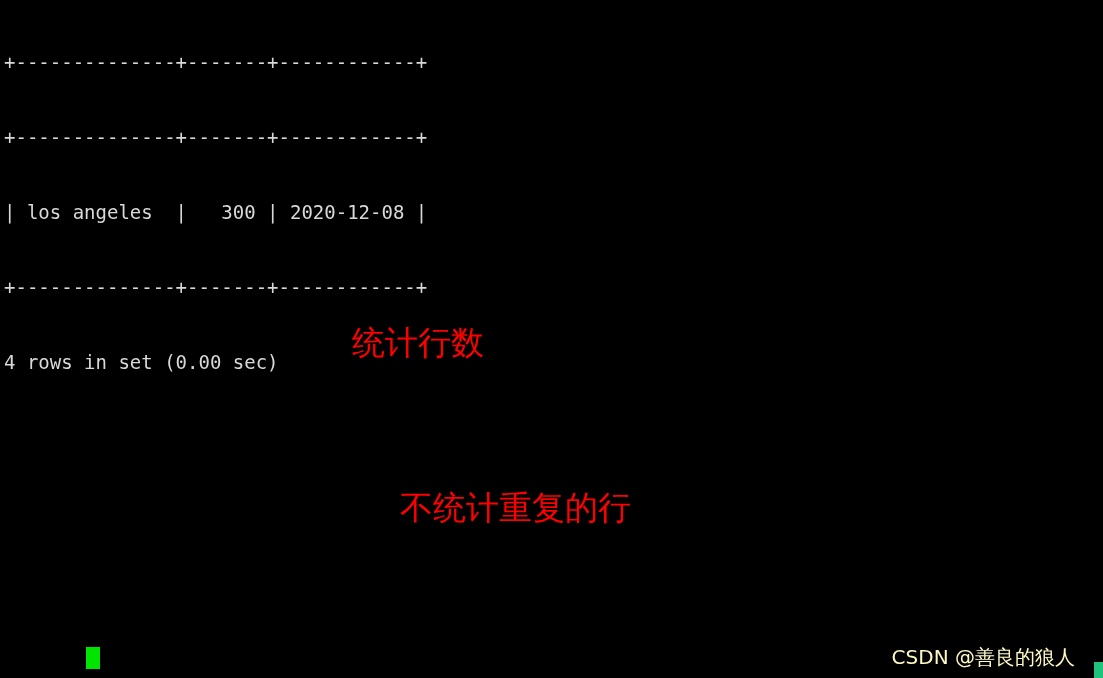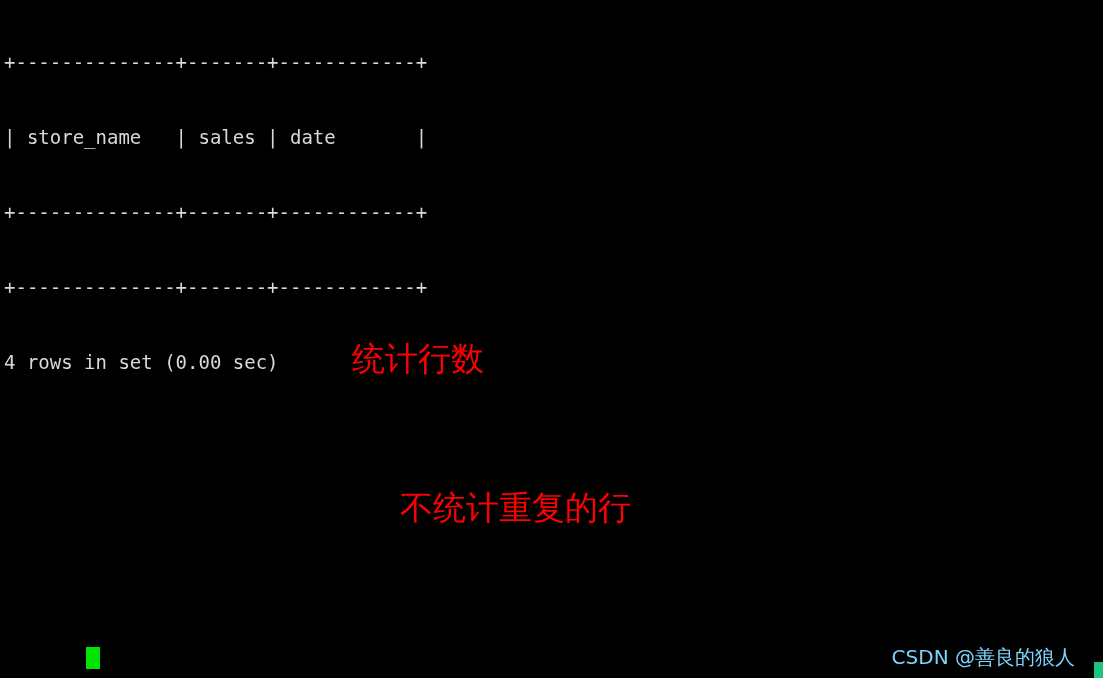--- a/index.html
+++ b/index.html
@@ -38,21 +38,20 @@
     position: absolute;
     color: #ff0000;
     font-family: "DejaVu Sans", "Liberation Sans", sans-serif;
     font-weight: 400;
     white-space: nowrap;
   }
   #annotation-count-rows {
     left: 352px;
     top: 330px;
     font-size: 33px;
-    margin-top: 16px;
   }
   #annotation-no-duplicate-rows {
     left: 400px;
     top: 495px;
     font-size: 33px;
   }
 
   
   #cursor {
     position: absolute;
@@ -61,21 +60,21 @@
     width: 14px;
     height: 22px;
     background: #00e500;
   }
 
   
   #watermark {
     position: absolute;
     right: 28px;
     bottom: 8px;
-    color: #7dd3fc;
+    color: #fef9c3;
     font-family: "DejaVu Sans", "Liberation Sans", sans-serif;
     font-size: 20px;
     white-space: nowrap;
   }
 
   
   #corner-marker {
     position: absolute;
     right: 0px;
     bottom: 0px;
@@ -84,22 +83,22 @@
     background: #1ec47c;
   }
 </style>
 </head>
 <body>
 
 <div id="terminal">
 
   <div id="console">
     <span class="line">+--------------+-------+------------+</span>
-    <span class="line">| store_name   | sales | date       |</span>
     <span class="line">+--------------+-------+------------+</span>
+    <span class="line">| los angeles  |   300 | 2020-12-08 |</span>
     <span class="line">+--------------+-------+------------+</span>
     <span class="line">4 rows in set (0.00 sec)</span>
     
     
     
     
     
     
     
     

